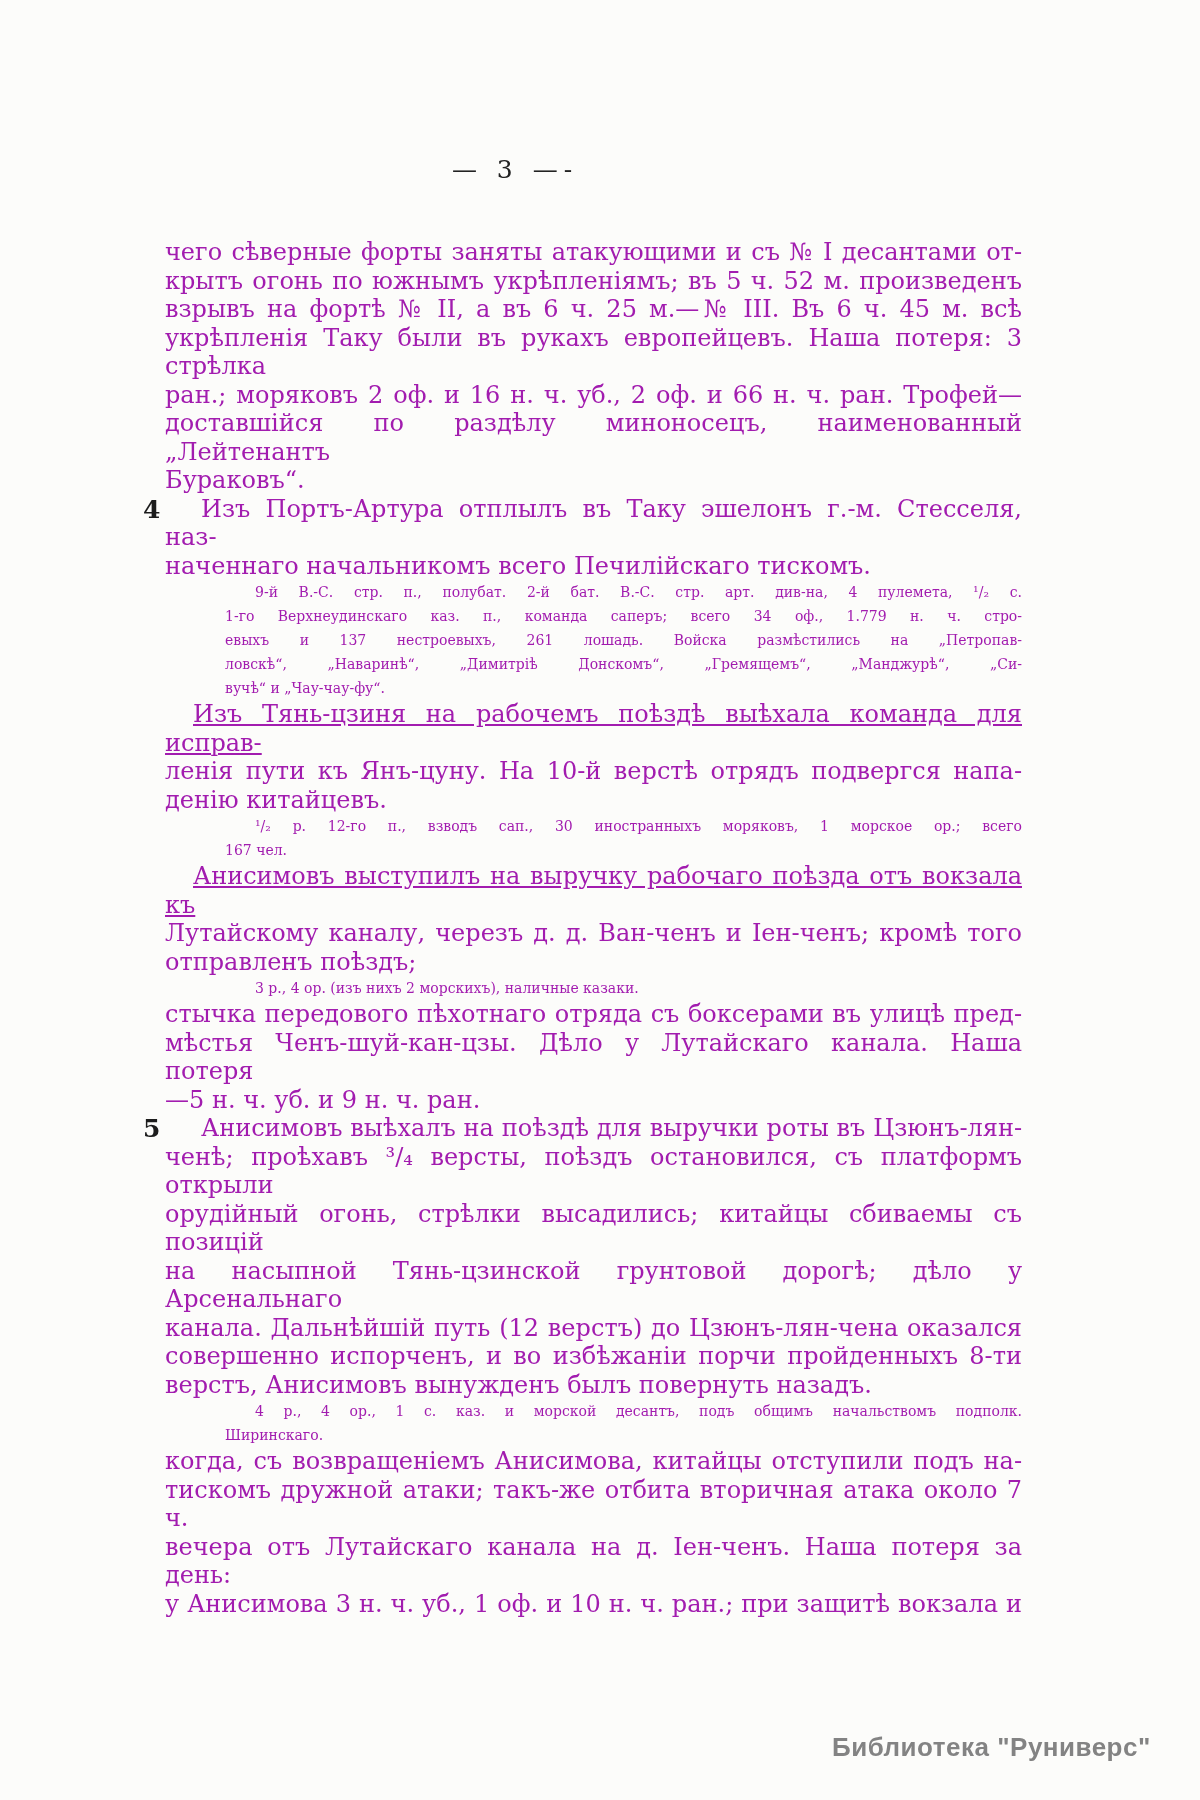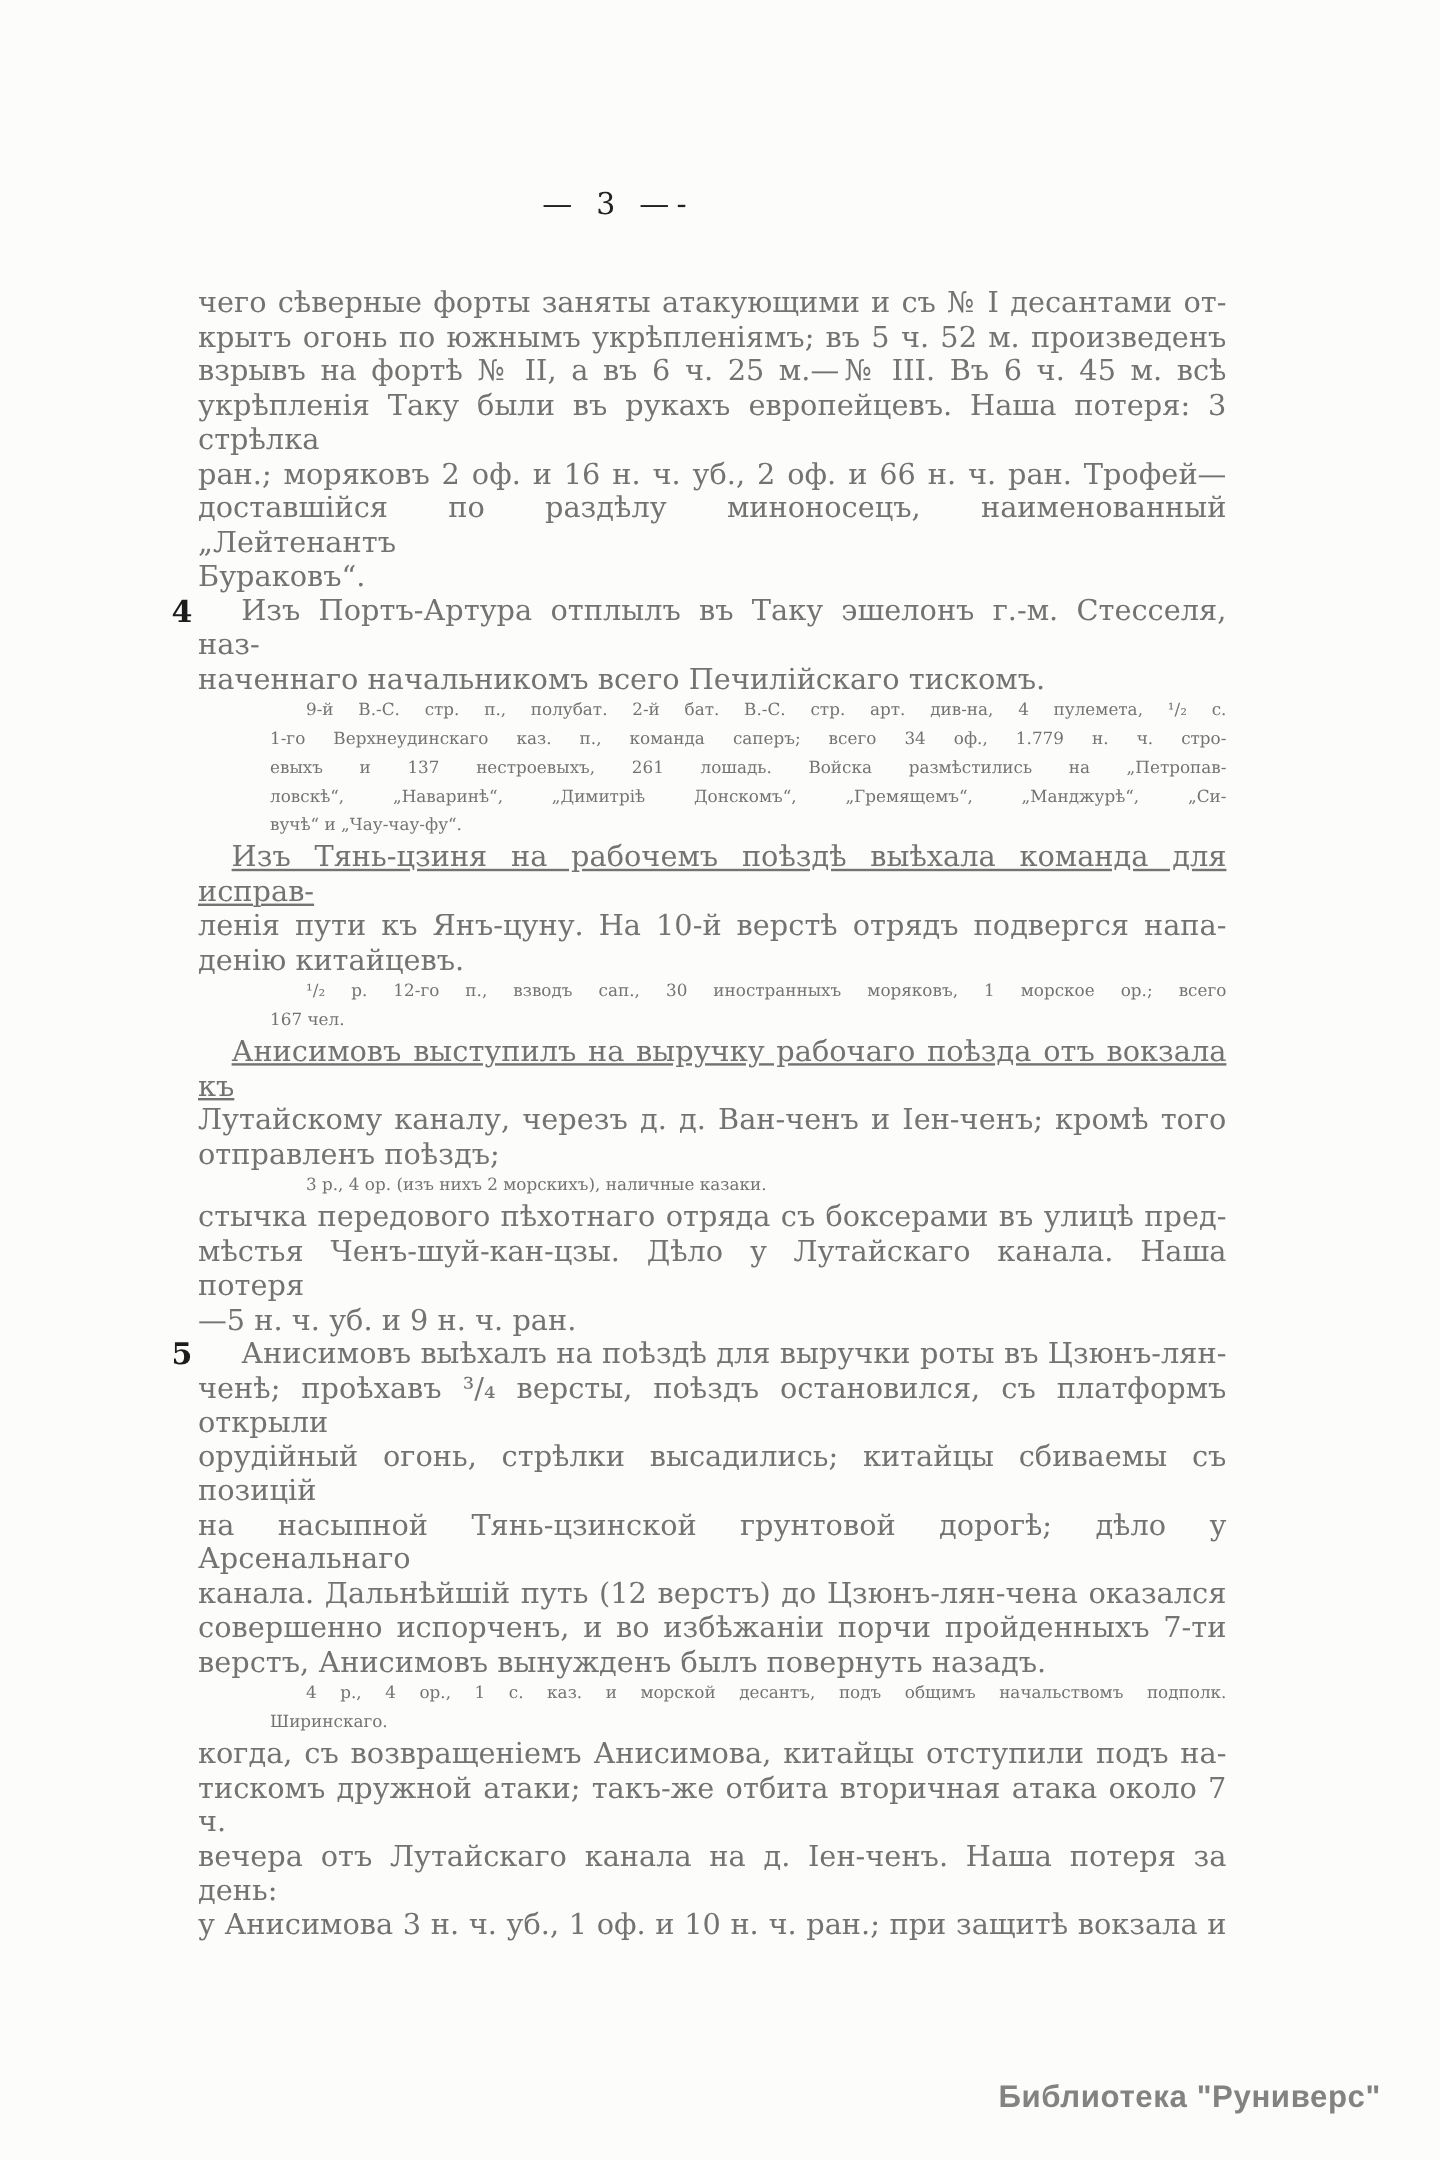--- a/index.html
+++ b/index.html
@@ -14,21 +14,21 @@
   .page-number{
     position:absolute;left:165px;top:155px;width:700px;
     text-align:center;font-size:25px;letter-spacing:6px;color:#222;
   }
   .content{
     position:absolute;left:165px;top:238px;width:857px;
   }
   .block{position:relative;}
   .line{
     font-size:24px;line-height:28.5px;white-space:nowrap;
-    text-align:left;color:#737373;
+    text-align:left;color:#a21caf;
   }
   .line.j{
     white-space:normal;
     text-align:justify;
     text-align-last:justify;
   }
   .para.indent .line:first-of-type{ text-indent:28px;text-decoration:underline; }
   .entry .line:first-of-type{ text-indent:36px; }
   .entry .num{
     position:absolute;left:-22px;top:1px;
@@ -94,21 +94,21 @@
         <div class="line j">мѣстья Ченъ-шуй-кан-цзы. Дѣло у Лутайскаго канала. Наша потеря</div>
         <div class="line">—5 н. ч. уб. и 9 н. ч. ран.</div>
       </div>
       <div class="block entry">
         <span class="num">5</span>
         <div class="line j">Анисимовъ выѣхалъ на поѣздѣ для выручки роты въ Цзюнъ-лян-</div>
         <div class="line j">ченѣ; проѣхавъ ³/₄ версты, поѣздъ остановился, съ платформъ открыли</div>
         <div class="line j">орудійный огонь, стрѣлки высадились; китайцы сбиваемы съ позицій</div>
         <div class="line j">на насыпной Тянь-цзинской грунтовой дорогѣ; дѣло у Арсенальнаго</div>
         <div class="line j">канала. Дальнѣйшій путь (12 верстъ) до Цзюнъ-лян-чена оказался</div>
-        <div class="line j">совершенно испорченъ, и во избѣжаніи порчи пройденныхъ 7-ти</div>
+        <div class="line j">совершенно испорченъ, и во избѣжаніи порчи пройденныхъ 8-ти</div>
         <div class="line">верстъ, Анисимовъ вынужденъ былъ повернуть назадъ.</div>
       </div>
       <div class="block small">
         <div class="line j">4 р., 4 ор., 1 с. каз. и морской десантъ, подъ общимъ начальствомъ подполк.</div>
         <div class="line">Ширинскаго.</div>
       </div>
       <div class="block para">
         <div class="line j">когда, съ возвращеніемъ Анисимова, китайцы отступили подъ на-</div>
         <div class="line j">тискомъ дружной атаки; такъ-же отбита вторичная атака около 7 ч.</div>
         <div class="line j">вечера отъ Лутайскаго канала на д. Іен-ченъ. Наша потеря за день:</div>

